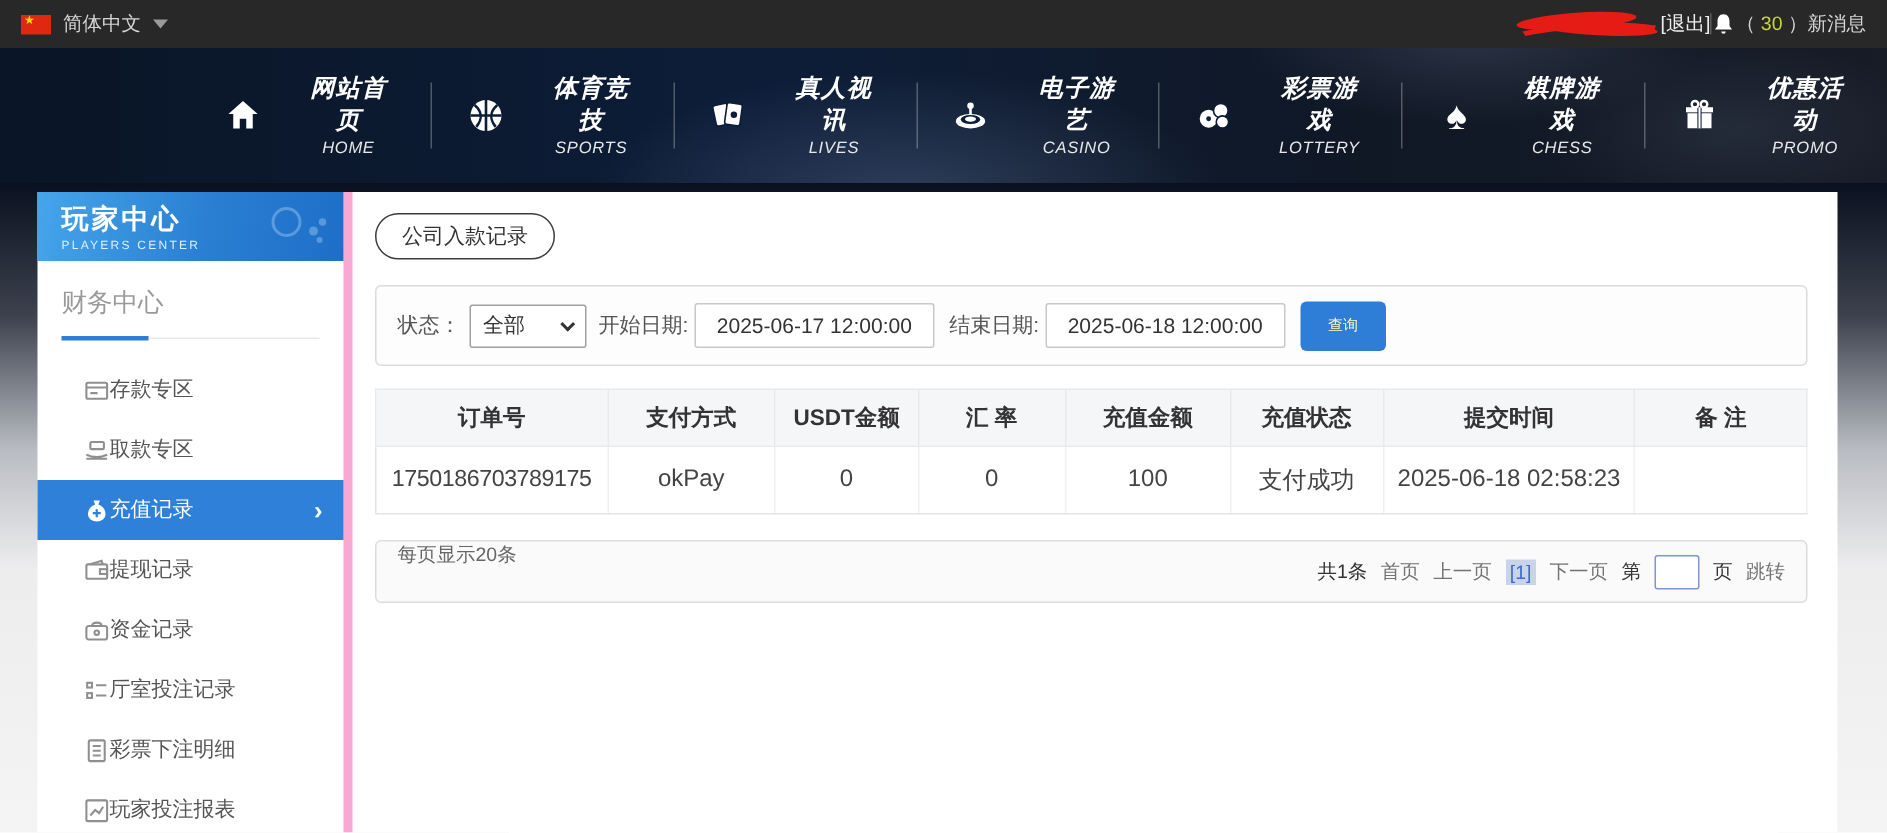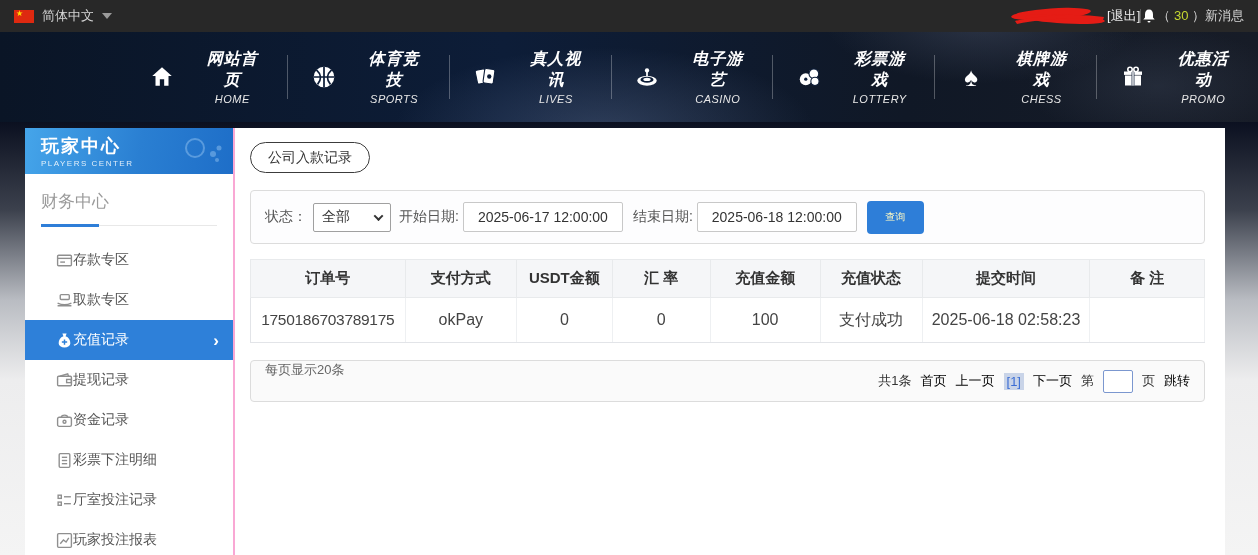--- a/index.html
+++ b/index.html
@@ -38,21 +38,21 @@
   .nav-icon { width:30px; height:30px; display:flex; align-items:center; justify-content:center; }
   .nav-icon svg { display:block; }
   .nav-texts { text-align:center; color:#fff; }
   .nav-cn { font-size:16px; font-weight:bold; letter-spacing:1px; }
   .nav-en { font-size:11px; color:#e8e8e8; margin-top:2px; letter-spacing:.5px; }
   .nav-divider { width:1px; height:44px; background:rgba(255,255,255,.28); }
   .spade-glyph { color:#fff; font-size:26px; line-height:1; }
   
   .wrapper { position:absolute; left:25px; top:128px; width:1200px; bottom:0; background:#fff; display:flex; }
   
-  .sidebar { width:210px; border-right:2px solid #f9a8d4; }
+  .sidebar { width:210px; border-right:6px solid #f9a8d4; }
   .sb-header {
     height:46px; background:linear-gradient(100deg,#45a5ea,#2a7fd2 55%,#1e6ec8);
     padding-left:16px; display:flex; flex-direction:column; justify-content:center; position:relative; overflow:hidden;
   }
   .sb-title { color:#fff; font-size:18px; font-weight:bold; letter-spacing:2px; }
   .sb-subtitle { color:rgba(255,255,255,.85); font-size:8px; letter-spacing:1.5px; margin-top:1px; }
   .sb-gamepad { position:absolute; right:8px; top:6px; opacity:.35; }
   .sb-section { padding:16px 16px 0 16px; }
   .sb-section-label { color:#9a9a9a; font-size:17px; }
   .sb-rule { margin-top:11px; border-bottom:1px solid #e8e8e8; position:relative; height:2px; }
@@ -76,21 +76,21 @@
   
   table.records { margin-top:15px; width:100%; border-collapse:collapse; border:1px solid #e2e4e8; table-layout:fixed; }
   .records th { background:#f5f6f8; height:38px; font-size:15px; font-weight:bold; color:#333; border:1px solid #e8eaec; text-align:center; }
   .records td { height:45px; background:#fff; font-size:16px; color:#444; border-right:1px solid #eef0f2; border-bottom:1px solid #e2e4e8; text-align:center; padding:0 2px; overflow:hidden; }
   .col-order{width:16.2%}.col-method{width:11.7%}.col-usdt{width:10%}.col-rate{width:10.3%}.col-amount{width:11.5%}.col-status{width:10.7%}.col-time{width:17.6%}.col-remark{width:12%}
   td.order-cell { font-size:15.5px; letter-spacing:-.3px; }
   
   .pager-card { margin-top:17px; border:1px solid #dcdcdc; border-radius:4px; height:42px; background:#fafafa; display:flex; justify-content:space-between; padding:0 14px; }
   .per-page { font-size:13px; color:#666; }
   .pager-right { display:flex; align-items:center; gap:9px; font-size:13px; color:#333; }
-  .pg-link { color:#000000; cursor:pointer; text-decoration:none; }
+  .pg-link { color:#737373; cursor:pointer; text-decoration:none; }
   .pg-current { color:#3a6cd4; background:#c9d4e8; padding:1px 3px; cursor:default; }
   .jump-input { width:30px; height:23px; border:1px solid #7b97cf; border-radius:2px; background:#fff; font-family:inherit; text-align:center; }
 </style>
 </head>
 <body>
 
 <div class="topbar">
   <div class="lang-group">
     <span class="flag">
         <span>★</span>
@@ -298,39 +298,39 @@
               <path d="M5 5 C5 2.2 11 2.2 11 5" fill="none" stroke="#8f8f8f" stroke-width="1.3"></path>
               <circle cx="8" cy="9.2" r="1.4" fill="none" stroke="#8f8f8f" stroke-width="1.3"></circle>
             </svg>
         </span>
         <span>资金记录</span>
       </div>
 
       <div class="sb-item">
         <span class="sb-icon">
           <svg width="17" height="17" viewBox="0 0 16 16">
+              <rect x="2" y="3" width="3" height="3" fill="none" stroke="#8f8f8f" stroke-width="1.3"></rect>
+              <rect x="2" y="9.5" width="3" height="3" fill="none" stroke="#8f8f8f" stroke-width="1.3"></rect>
+              <line x1="7.5" y1="4.5" x2="14" y2="4.5" stroke="#8f8f8f" stroke-width="1.3"></line>
+              <line x1="7.5" y1="11" x2="14" y2="11" stroke="#8f8f8f" stroke-width="1.3"></line>
+            </svg>
+        </span>
+        <span>厅室投注记录</span>
+      </div>
+
+      <div class="sb-item">
+        <span class="sb-icon">
+          <svg width="17" height="17" viewBox="0 0 16 16">
               <rect x="3" y="1.5" width="10" height="13" rx="1" fill="none" stroke="#8f8f8f" stroke-width="1.3"></rect>
               <line x1="5.5" y1="5" x2="10.5" y2="5" stroke="#8f8f8f" stroke-width="1.3"></line>
               <line x1="5.5" y1="8" x2="10.5" y2="8" stroke="#8f8f8f" stroke-width="1.3"></line>
               <line x1="5.5" y1="11" x2="10.5" y2="11" stroke="#8f8f8f" stroke-width="1.3"></line>
             </svg>
         </span>
         <span>彩票下注明细</span>
-      </div>
-
-      <div class="sb-item">
-        <span class="sb-icon">
-          <svg width="17" height="17" viewBox="0 0 16 16">
-              <rect x="2" y="3" width="3" height="3" fill="none" stroke="#8f8f8f" stroke-width="1.3"></rect>
-              <rect x="2" y="9.5" width="3" height="3" fill="none" stroke="#8f8f8f" stroke-width="1.3"></rect>
-              <line x1="7.5" y1="4.5" x2="14" y2="4.5" stroke="#8f8f8f" stroke-width="1.3"></line>
-              <line x1="7.5" y1="11" x2="14" y2="11" stroke="#8f8f8f" stroke-width="1.3"></line>
-            </svg>
-        </span>
-        <span>厅室投注记录</span>
       </div>
 
       <div class="sb-item">
         <span class="sb-icon">
           <svg width="17" height="17" viewBox="0 0 16 16">
               <rect x="1.5" y="1.5" width="13" height="13" rx="1" fill="none" stroke="#8f8f8f" stroke-width="1.3"></rect>
               <polyline points="4,11 7,7.5 9.5,9.5 12,5.5" fill="none" stroke="#8f8f8f" stroke-width="1.3"></polyline>
             </svg>
         </span>
         <span>玩家投注报表</span>

